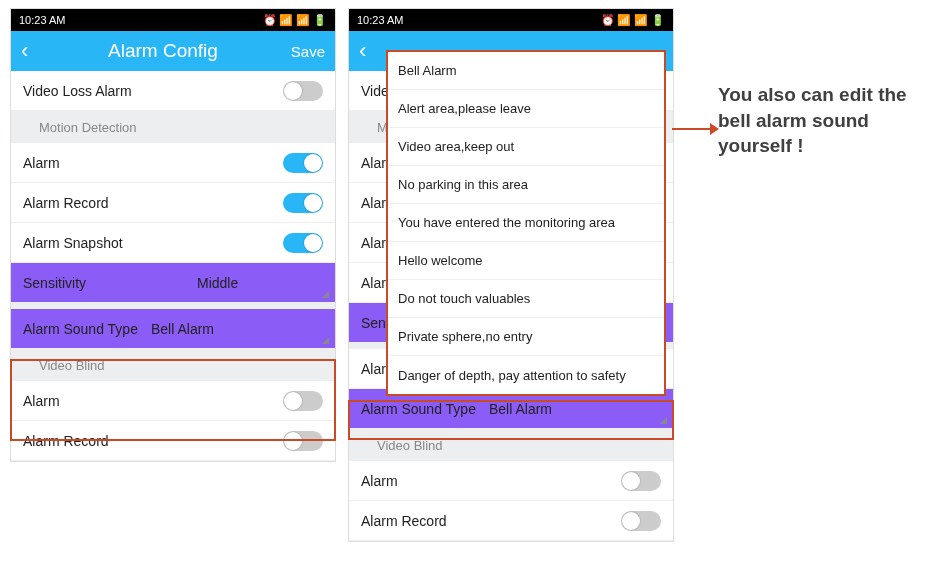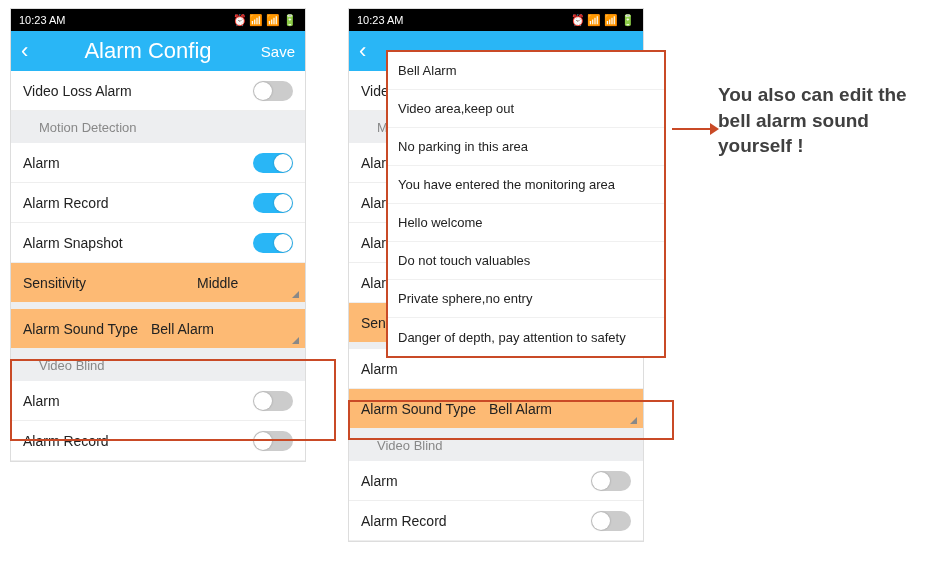--- a/index.html
+++ b/index.html
@@ -1,26 +1,26 @@
 <!DOCTYPE html>
 <html><head>
 <meta charset="utf-8">
 <style>
   * { box-sizing: border-box; margin: 0; padding: 0; }
   body { font-family: -apple-system, Helvetica, Arial, sans-serif; background: #fff; width: 950px; height: 577px; position: relative; }
-  .phone { position: absolute; width: 296px; border: 1px solid #ddd; background: #fdba74; overflow: hidden; }
+  .phone { position: absolute; width: 326px; border: 1px solid #ddd; background: #8b5cf6; overflow: hidden; }
   .phone1 { left: 10px; top: 8px; }
   .phone2 { left: 348px; top: 8px; }
 
   .statusbar { height: 22px; background: #000; color: #fff; display: flex; align-items: center; justify-content: space-between; padding: 0 8px; font-size: 11px; }
   .statusbar .icons { display: flex; gap: 4px; align-items: center; }
 
   .navbar { height: 40px; background: #29b6f6; color: #fff; display: flex; align-items: center; justify-content: space-between; padding: 0 10px; }
   .navbar .back { font-size: 22px; width: 20px; }
-  .navbar .title { flex: 1; text-align: center; font-size: 22px; font-weight: 400; }
+  .navbar .title { flex: 1; text-align: center; font-size: 19px; font-weight: 400; }
   .navbar .save { font-size: 15px; width: 40px; text-align: right; }
 
   .row { height: 40px; display: flex; align-items: center; justify-content: space-between; padding: 0 12px; border-bottom: 1px solid #eee; background: #fff; font-size: 14px; color: #222; }
   .section { height: 32px; background: #edeef0; color: #888; font-size: 13px; display: flex; align-items: center; padding: 0 28px; }
 
   .toggle { width: 40px; height: 20px; border-radius: 10px; position: relative; }
   .toggle .knob { width: 18px; height: 18px; background: #fff; border-radius: 50%; position: absolute; top: 1px; box-shadow: 0 0 2px rgba(0,0,0,0.3); }
   .toggle.on { background: #29b6f6; }
   .toggle.on .knob { right: 1px; }
   .toggle.off { background: #ccc; }
@@ -168,20 +168,21 @@
     <div class="toggle off">
         <div class="knob"></div>
       </div>
   </div>
 </div>
 
 <div class="highlight-box" style="left:348px; top:400px; width:326px; height:40px"></div>
 
 <div class="dropdown">
   <div class="opt">Bell Alarm</div>
+  <div class="opt">Alert area,please leave</div>
   <div class="opt">Video area,keep out</div>
   <div class="opt">No parking in this area</div>
   <div class="opt">You have entered the monitoring area</div>
   <div class="opt">Hello welcome</div>
   <div class="opt">Do not touch valuables</div>
   <div class="opt">Private sphere,no entry</div>
   <div class="opt">Danger of depth, pay attention to safety</div>
 </div>
 
 <div class="arrow-line"></div>

